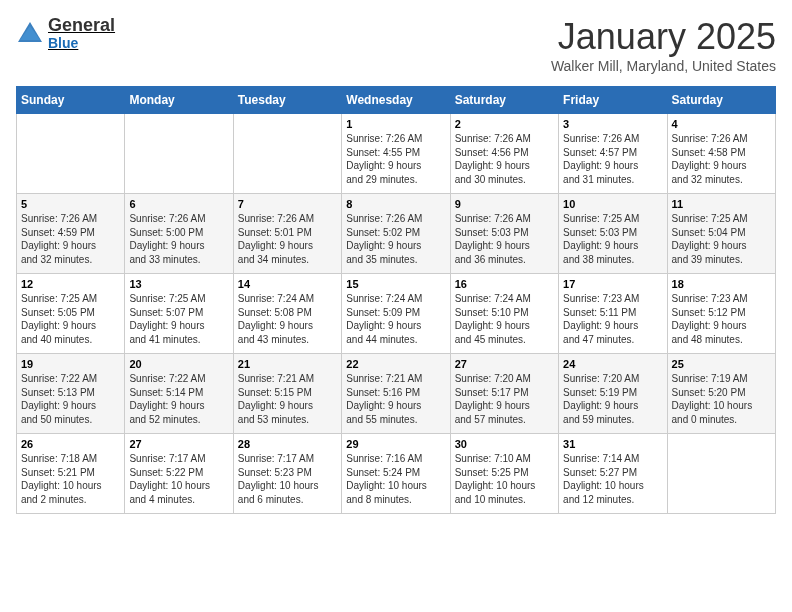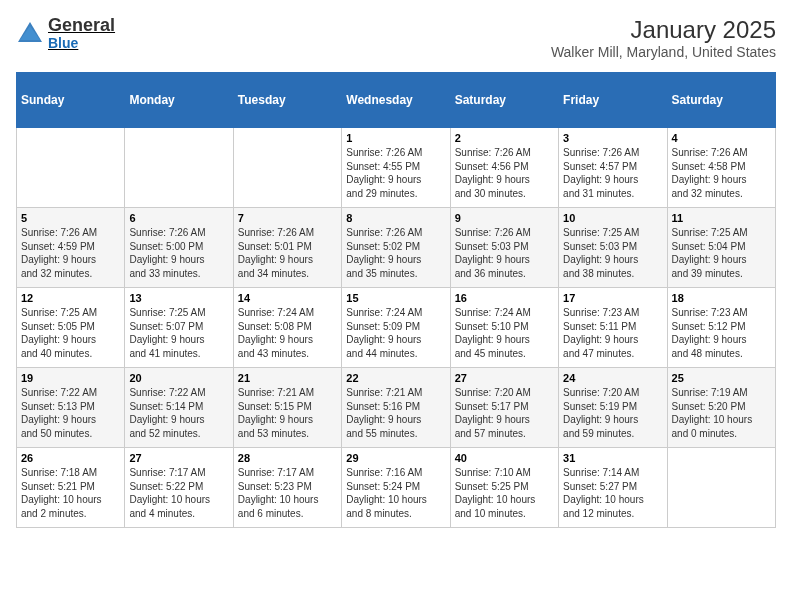--- a/index.html
+++ b/index.html
@@ -38,37 +38,37 @@
     }
     .logo-icon {
       width: 28px;
       height: 28px;
       margin-right: 4px;
     }
     .title-block {
       text-align: right;
     }
     .month-title {
-      font-size: 24px;
+      font-size: 36px;
       font-weight: normal;
       color: #333;
     }
     .location {
       font-size: 14px;
       color: #555;
     }
     table {
       width: 100%;
       border-collapse: collapse;
       font-size: 10.5px;
     }
     thead th {
       background-color: #2a6db5;
       color: #fff;
-      padding: 20px 4px;
+      padding: 6px 4px;
       text-align: left;
       font-size: 12px;
       border: 1px solid #2a6db5;
     }
     td {
       border: 1px solid #ccc;
       vertical-align: top;
       padding: 4px;
       width: calc(100% / 7);
       height: 80px;
@@ -337,21 +337,21 @@
 and 6 minutes.</div>
         </td>
         <td>
           <span class="day-num">29</span>
           <div class="day-info" style="white-space: pre-line;">Sunrise: 7:16 AM
 Sunset: 5:24 PM
 Daylight: 10 hours
 and 8 minutes.</div>
         </td>
         <td>
-          <span class="day-num">40</span>
+          <span class="day-num">30</span>
           <div class="day-info" style="white-space: pre-line;">Sunrise: 7:10 AM
 Sunset: 5:25 PM
 Daylight: 10 hours
 and 10 minutes.</div>
         </td>
         <td>
           <span class="day-num">31</span>
           <div class="day-info" style="white-space: pre-line;">Sunrise: 7:14 AM
 Sunset: 5:27 PM
 Daylight: 10 hours

